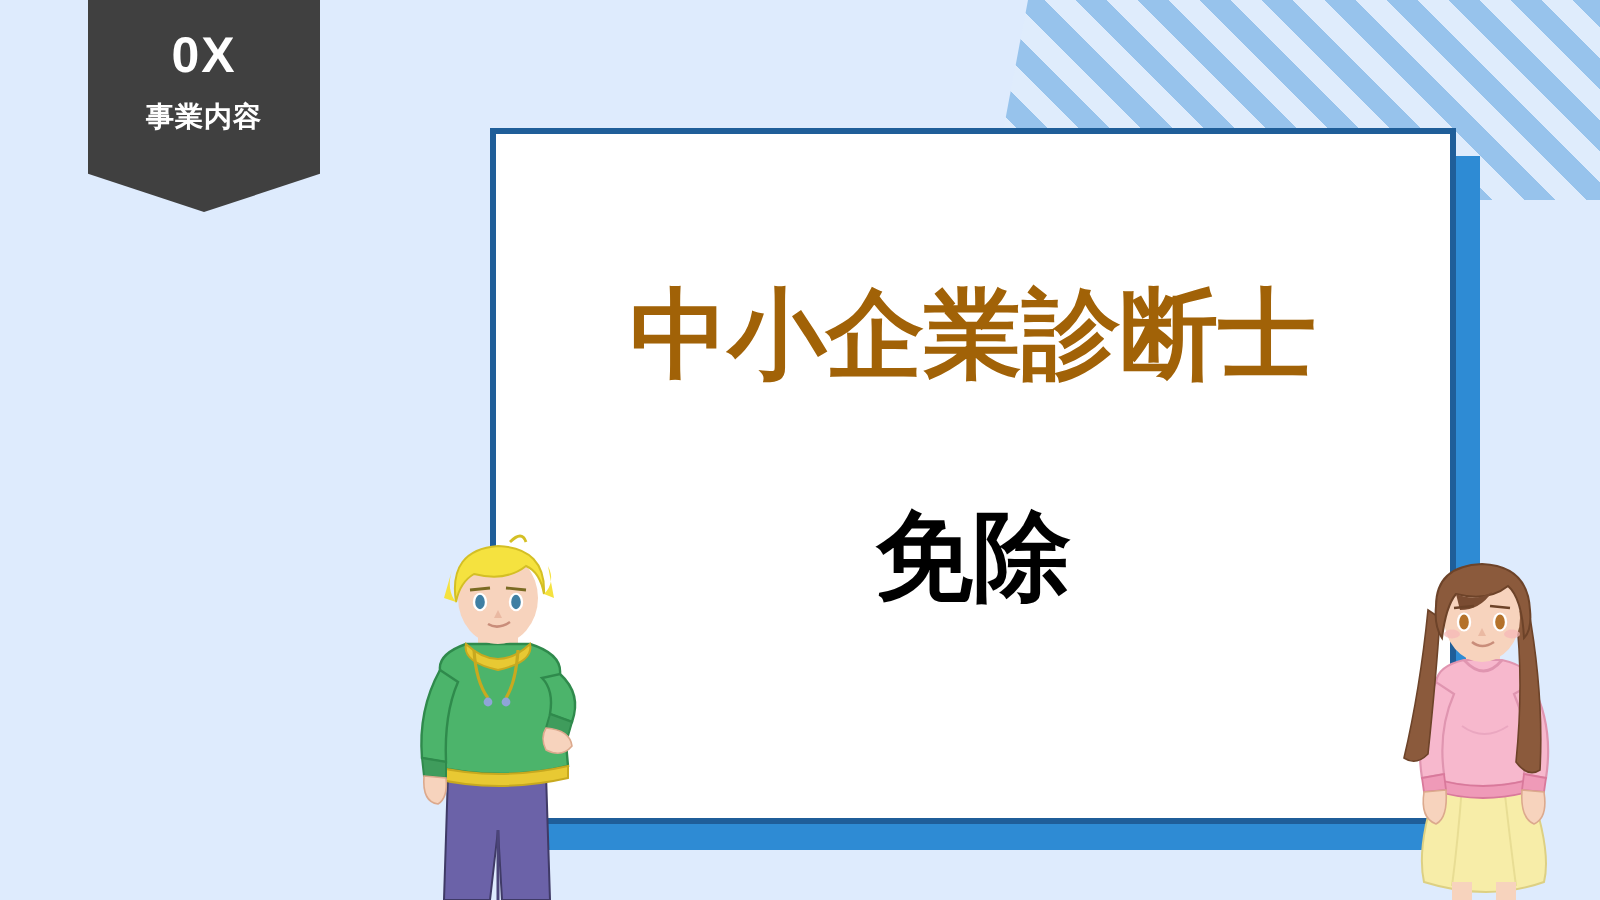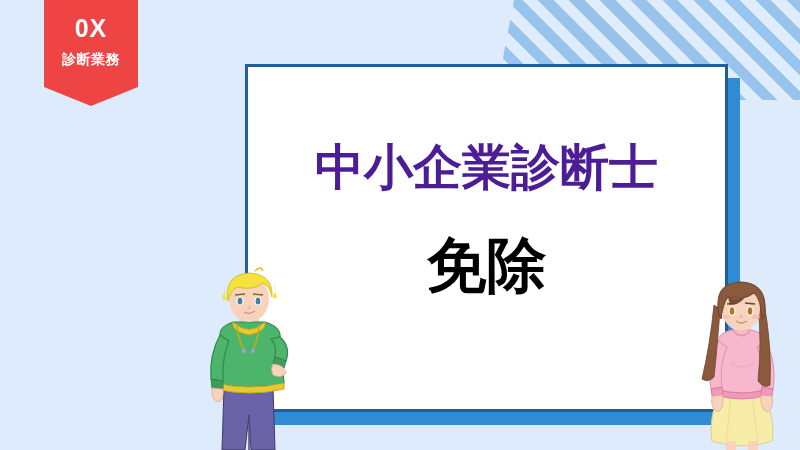--- a/index.html
+++ b/index.html
@@ -19,22 +19,22 @@
         45deg,
         #97c3ec 0px, #97c3ec 11px,
         #dfecfc 11px, #dfecfc 22px);
     clip-path:polygon(32px 0, 318px 0, 318px 100px, 13px 100px);
     z-index:1;
   }
 
   
   .ribbon{
     position:absolute;
-    left:44px;top:0;width:94px;height:106px;
-    background:#ef4444;
+    left:44px;top:0;width:116px;height:106px;
+    background:#404040;
     clip-path:polygon(0 0,100% 0,100% 82%,50% 100%,0 82%);
     z-index:6;
     display:flex;flex-direction:column;align-items:center;
     box-sizing:border-box;padding-top:16px;
   }
   .ribbon-code{
     color:#ffffff;font-size:25px;font-weight:bold;
     letter-spacing:1px;line-height:1;
     font-family:"Liberation Sans","DejaVu Sans",sans-serif;
   }
@@ -67,47 +67,47 @@
     position:absolute;
     left:245px;top:64px;width:483px;height:348px;
     background:#ffffff;
     border:3px solid #1f5e99;
     box-sizing:border-box;
     z-index:3;
     display:flex;flex-direction:column;
     align-items:center;justify-content:flex-start;
   }
   .card-title{
-    color:#4c1d95;font-weight:bold;
+    color:#a16207;font-weight:bold;
     font-size:49px;line-height:1;letter-spacing:0px;
     margin-top:76px;white-space:nowrap;
     font-family:"DejaVu Sans","Liberation Sans",sans-serif;
   }
   .card-subtitle{
     color:#000000;font-weight:bold;
-    font-size:60px;line-height:1;letter-spacing:0px;
-    margin-top:43px;white-space:nowrap;
+    font-size:49px;line-height:1;letter-spacing:0px;
+    margin-top:62px;white-space:nowrap;
     font-family:"DejaVu Sans","Liberation Sans",sans-serif;
   }
 
   
   .char{position:absolute;bottom:0;z-index:5;}
   .char-left{left:189px;width:118px;height:185px;}
   .char-right{left:686px;width:110px;height:175px;}
 </style>
 </head>
 <body>
 
 <div id="stage">
 
   <div class="stripes"></div>
 
   <div class="ribbon">
     <div class="ribbon-code">0X</div>
-    <div class="ribbon-sub">診断業務</div>
+    <div class="ribbon-sub">事業内容</div>
   </div>
 
 
   <div class="card-shadow"></div>
 
   <div class="card">
     <div class="card-title">中小企業診断士</div>
     <div class="card-subtitle">免除</div>
   </div>
 

